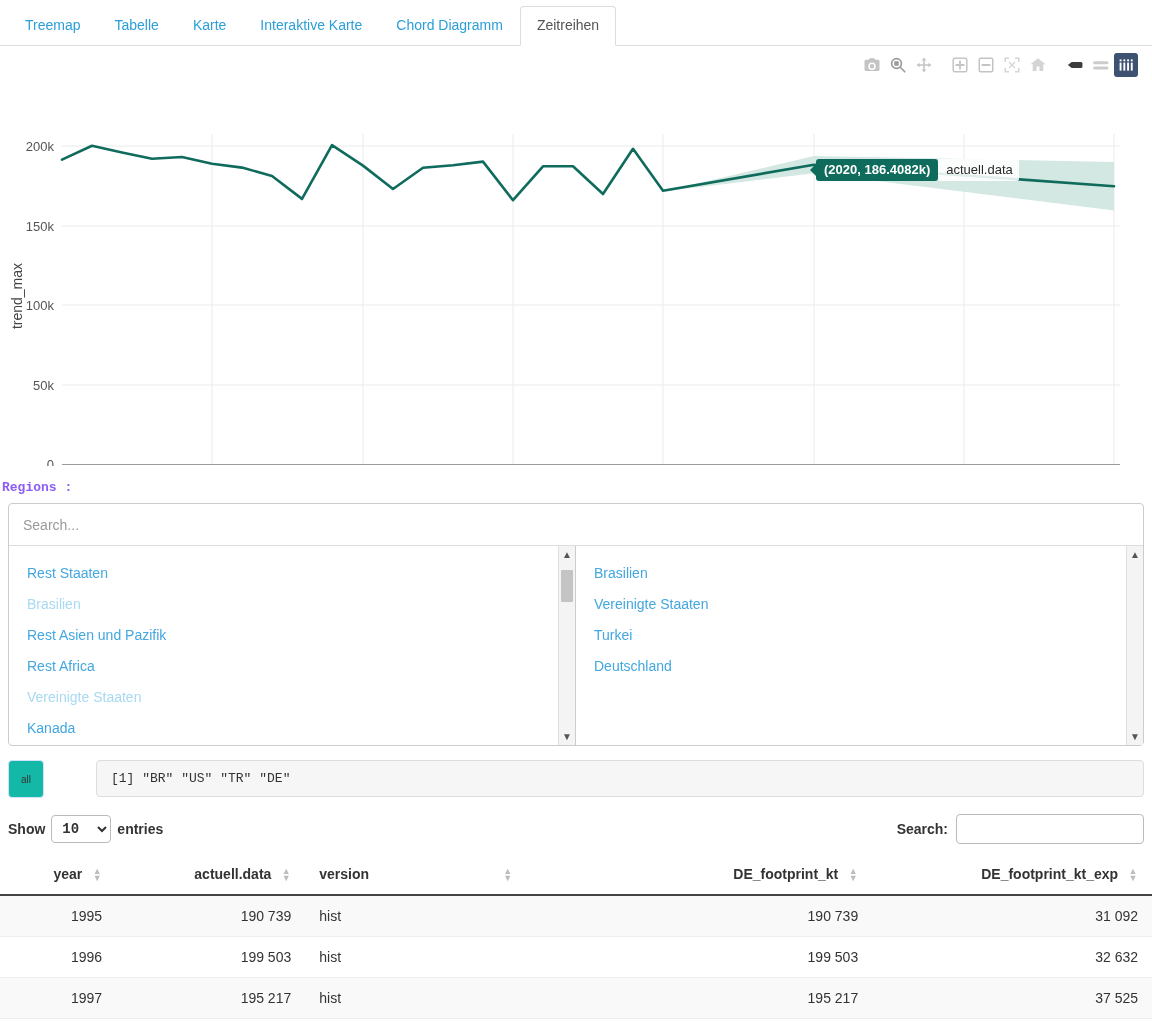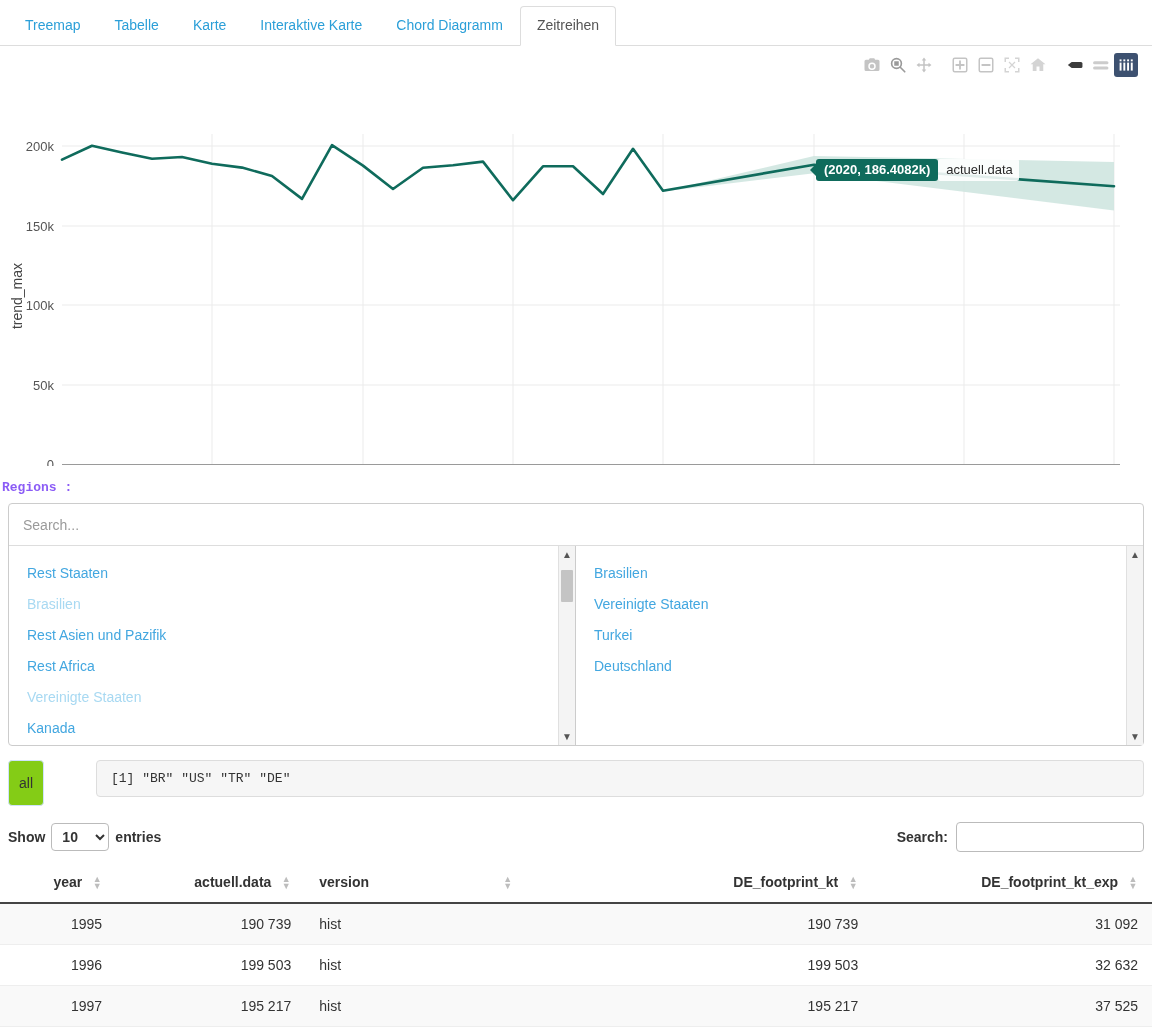--- a/index.html
+++ b/index.html
@@ -147,25 +147,25 @@
     background: #c4c4c4; border-radius: 1px;
   }
 
   
   .all-row {
     display: flex; align-items: flex-start;
     margin: 14px 8px 0 8px;
     gap: 0;
   }
   .btn-all {
-    width: 36px; height: 46px;
-    background: #84cc16;
+    width: 36px; height: 38px;
+    background: #14b8a6;
     border: 1px solid #cfe3fb;
     border-radius: 4px;
-    color: #333; font-size: 14px;
+    color: #333; font-size: 10px;
     display: flex; align-items: center; justify-content: center;
     cursor: pointer;
     flex: none;
   }
   .verbatim {
     flex: 1;
     margin-left: 52px;
     background: #f6f6f6;
     border: 1px solid #dddddd;
     border-radius: 4px;
@@ -179,21 +179,21 @@
   }
 
   
   .dt-controls {
     display: flex; justify-content: space-between; align-items: center;
     margin: 16px 8px 0 8px;
     font-size: 14px; font-weight: bold; color: #333;
   }
   .dt-len { display: flex; align-items: center; gap: 6px; }
   .dt-len select {
-    font-family: Liberation Sans, sans-serif;
+    font-family: Liberation Mono, monospace;
     font-size: 14px; font-weight: bold;
     padding: 4px 6px;
     border: 1px solid #bbbbbb;
     border-radius: 4px;
     background: #fff; color: #333;
   }
   .dt-search { display: flex; align-items: center; gap: 8px; margin-left: 37px; }
   .dt-search input {
     width: 188px; height: 30px;
     border: 1px solid #bbbbbb; border-radius: 4px;

